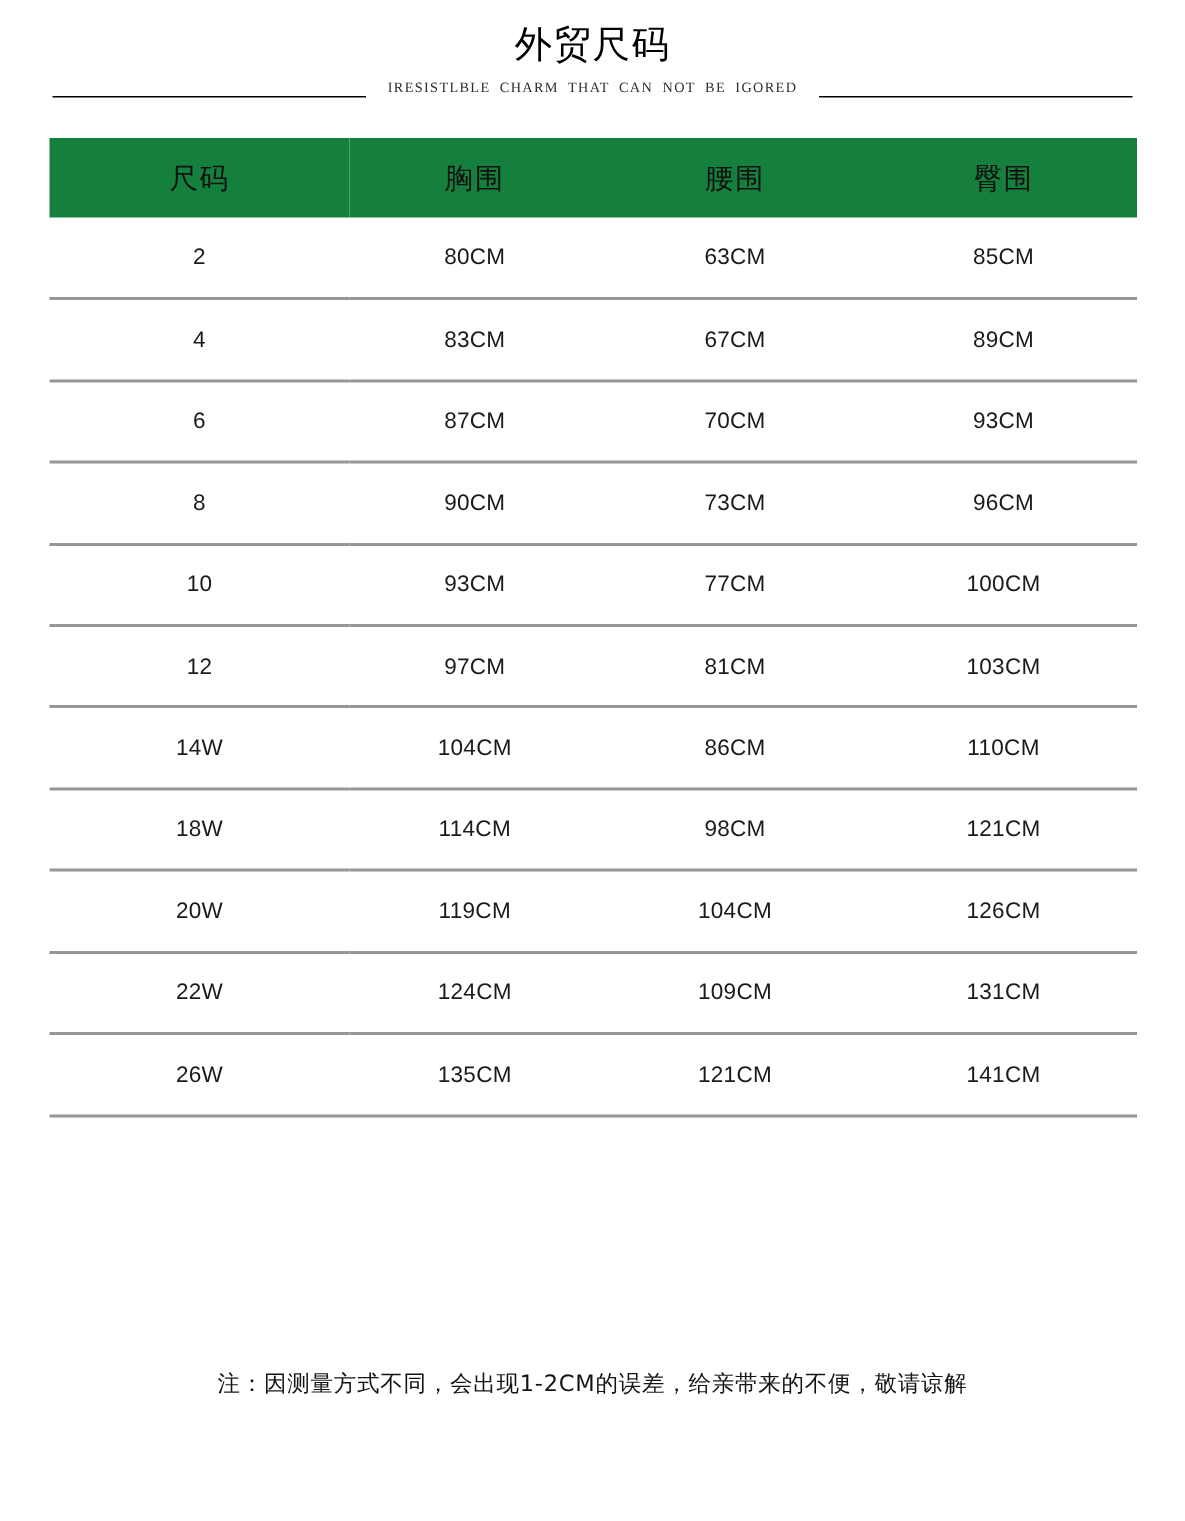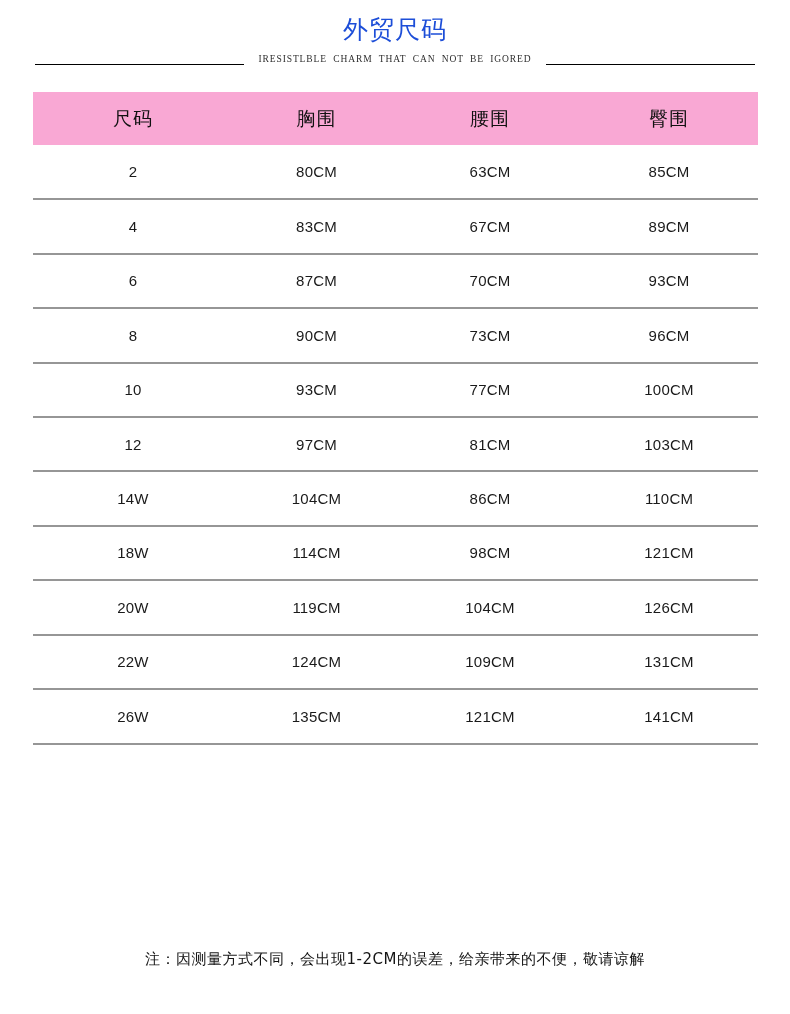--- a/index.html
+++ b/index.html
@@ -25,21 +25,21 @@
   
   .title-block {
     padding-top: 14px;
     text-align: center;
   }
   .main-title {
     font-family: "DejaVu Sans", "Liberation Sans", sans-serif;
     font-size: 25px;
     font-weight: 400;
     letter-spacing: 1px;
-    color: #1d4ed8;
+    color: #000000;
     line-height: 32px;
     margin: 0;
   }
 
   .subtitle-row {
     display: flex;
     align-items: flex-end;
     justify-content: center;
     margin-top: 7px;
     padding: 0 35px;
@@ -75,21 +75,21 @@
     table-layout: fixed;
   }
   table.size-table th,
   table.size-table td {
     padding: 0;
     margin: 0;
     text-align: center;
     vertical-align: middle;
   }
   thead tr.header-row {
-    background: #f9a8d4;
+    background: #15803d;
   }
   thead th {
     height: 53px;
     font-family: "DejaVu Sans", "Liberation Sans", sans-serif;
     font-size: 19px;
     font-weight: 400;
     color: #111111;
     letter-spacing: 1px;
   }
   tbody tr.data-row {
@@ -115,21 +115,21 @@
   
   col.c-size  { width: 200px; }
   col.c-bust  { width: 167px; }
   col.c-waist { width: 180px; }
   col.c-hip   { width: 178px; }
 
   
   .footer-note {
     position: absolute;
     left: 0;
-    top: 948px;
+    top: 911px;
     width: 790px;
     text-align: center;
     font-family: "DejaVu Sans", "Liberation Sans", sans-serif;
     font-size: 15px;
     color: #141414;
     letter-spacing: 0.5px;
     line-height: 22px;
   }
 </style>
 </head>

